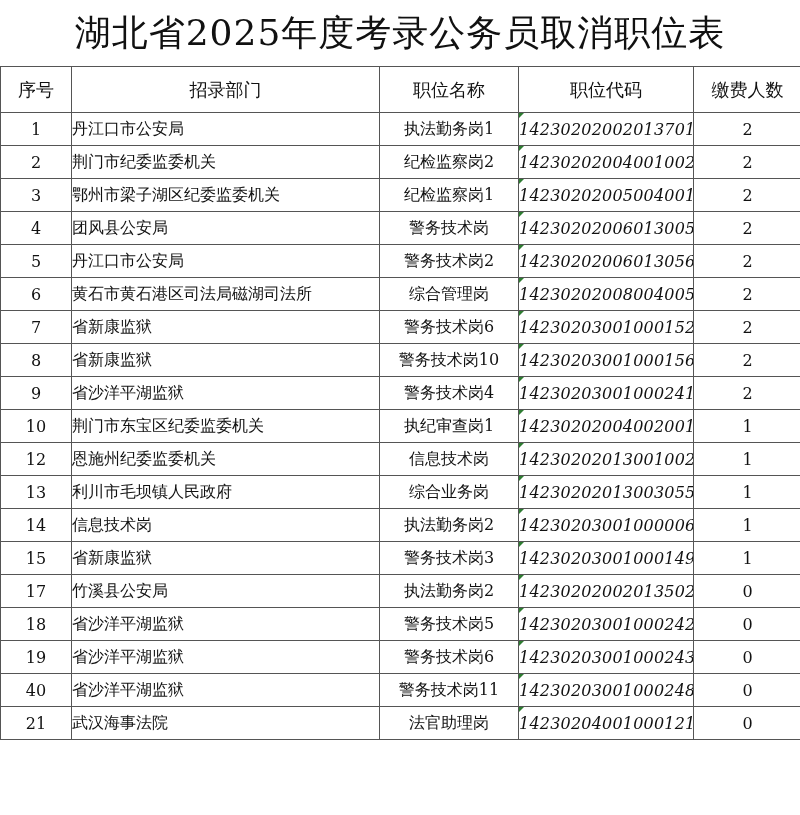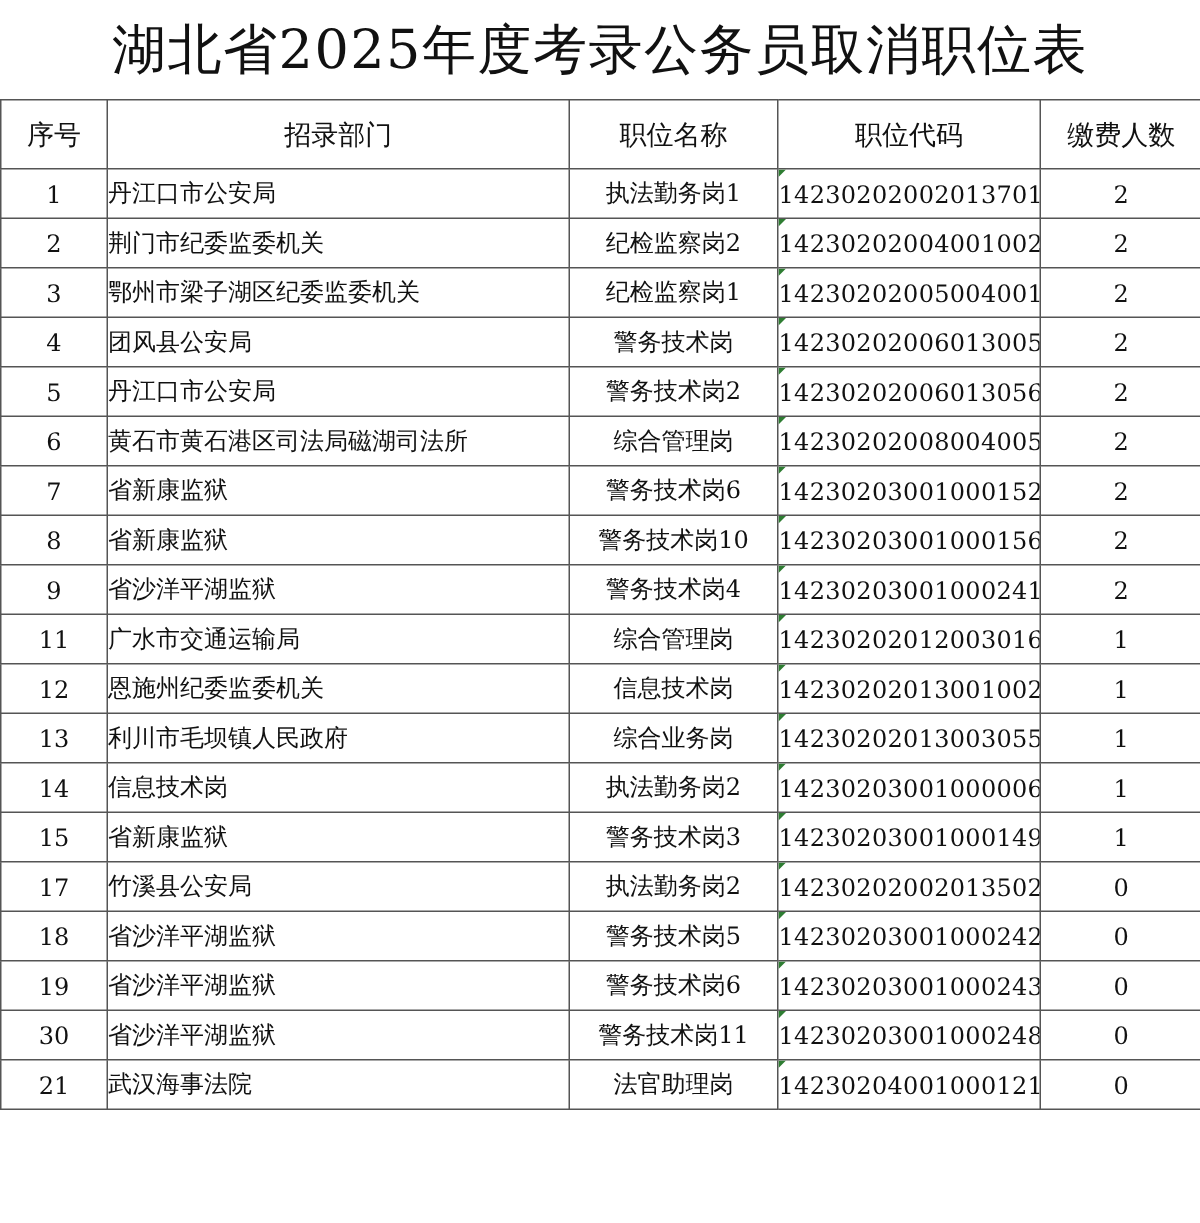--- a/index.html
+++ b/index.html
@@ -11,21 +11,21 @@
   table.grid { position: absolute; top: 66px; left: 0; width: 801px;
                border-collapse: collapse; table-layout: fixed; }
   table.grid th, table.grid td { border: 1.5px solid #555; padding: 0;
                white-space: nowrap; overflow: hidden; }
   table.grid th { height: 45px; font-weight: normal; font-size: 18px;
                font-family: "DejaVu Sans", "Liberation Sans", sans-serif; text-align: center; }
   table.grid td { height: 32px; font-size: 16px; }
   td.c-no { text-align: center; }
   td.c-dept { text-align: left; padding-left: 4px; }
   td.c-name { text-align: center; }
-  td.c-code { text-align: left; position: relative; letter-spacing: 0.2px; }
+  td.c-code { text-align: left; position: relative; letter-spacing: 0.2px; font-style: italic; }
   td.c-code::before { content: ""; position: absolute; top: 0; left: 0;
                border-top: 5px solid #2e7d32; border-right: 5px solid transparent; }
   td.c-count { text-align: center; }
 </style>
 </head>
 <body>
 
 <div class="title">湖北省2025年度考录公务员取消职位表</div>
 
 <table class="grid">
@@ -103,24 +103,24 @@
         <td class="c-count">2</td>
       </tr>
       <tr>
         <td class="c-no">9</td>
         <td class="c-dept">省沙洋平湖监狱</td>
         <td class="c-name">警务技术岗4</td>
         <td class="c-code">14230203001000241</td>
         <td class="c-count">2</td>
       </tr>
       <tr>
-        <td class="c-no">11</td>
-        <td class="c-dept">广水市交通运输局</td>
-        <td class="c-name">综合管理岗</td>
-        <td class="c-code">14230202012003016</td>
+        <td class="c-no">10</td>
+        <td class="c-dept">荆门市东宝区纪委监委机关</td>
+        <td class="c-name">执纪审查岗1</td>
+        <td class="c-code">14230202004002001</td>
         <td class="c-count">1</td>
       </tr>
       <tr>
         <td class="c-no">12</td>
         <td class="c-dept">恩施州纪委监委机关</td>
         <td class="c-name">信息技术岗</td>
         <td class="c-code">14230202013001002</td>
         <td class="c-count">1</td>
       </tr>
       <tr>
@@ -159,21 +159,21 @@
         <td class="c-count">0</td>
       </tr>
       <tr>
         <td class="c-no">19</td>
         <td class="c-dept">省沙洋平湖监狱</td>
         <td class="c-name">警务技术岗6</td>
         <td class="c-code">14230203001000243</td>
         <td class="c-count">0</td>
       </tr>
       <tr>
-        <td class="c-no">30</td>
+        <td class="c-no">40</td>
         <td class="c-dept">省沙洋平湖监狱</td>
         <td class="c-name">警务技术岗11</td>
         <td class="c-code">14230203001000248</td>
         <td class="c-count">0</td>
       </tr>
       <tr>
         <td class="c-no">21</td>
         <td class="c-dept">武汉海事法院</td>
         <td class="c-name">法官助理岗</td>
         <td class="c-code">14230204001000121</td>

